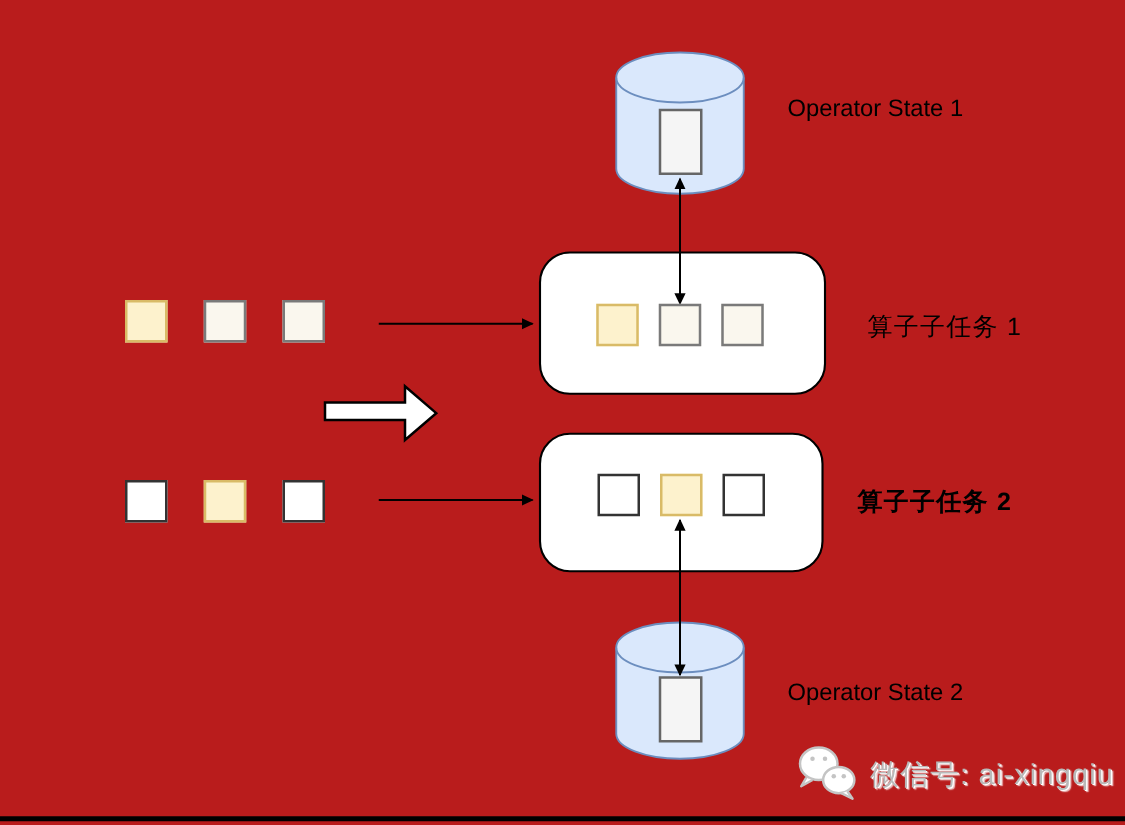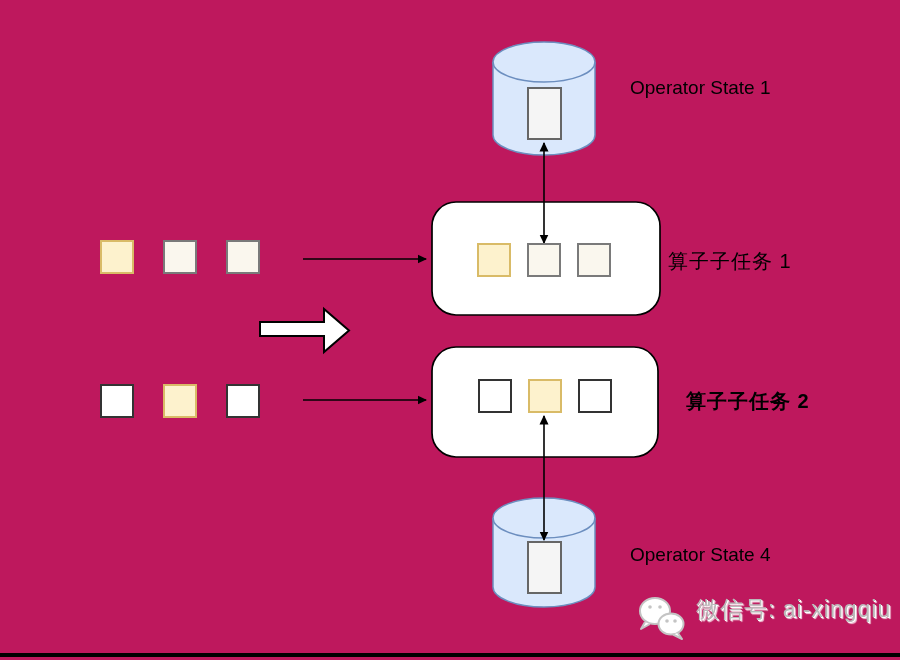--- a/index.html
+++ b/index.html
@@ -1,28 +1,28 @@
 <!DOCTYPE html>
 <html><head>
 <meta charset="utf-8">
 <style>
   html,body{margin:0;padding:0;background:#fff;}
-  #stage{position:relative;width:900px;height:660px;background:#be185d;overflow:hidden;
+  #stage{position:relative;width:900px;height:660px;background:#b91c1c;overflow:hidden;
          font-family:"Liberation Sans","DejaVu Sans",sans-serif;}
   #shapes{position:absolute;left:0;top:0;pointer-events:none;}
   .row{position:absolute;display:flex;}
   .row.wide{gap:29px;}
   .row.tight{gap:16px;}
   .sq{width:34px;height:34px;box-sizing:border-box;background:#fff;}
   .sq.yellow{background:#fdf2cd;border:2px solid #d9bb67;}
   .sq.cream{background:#faf7ee;border:2px solid #7a7a7a;}
   .sq.white{background:#ffffff;border:2px solid #333333;}
   .lbl{position:absolute;color:#000;font-size:19px;white-space:nowrap;}
   .lbl.cjk{font-size:20px;letter-spacing:1px;}
-  #watermark{position:absolute;left:634px;top:594px;display:flex;gap:8px;}
+  #watermark{position:absolute;left:634px;top:594px;display:flex;align-items:center;gap:8px;}
   #watermark .wm-text{color:#b9b9b9;font-size:23px;letter-spacing:1px;
         text-shadow:1px 1px 0 #ffffff, 2px 2px 1px rgba(255,255,255,0.8);white-space:nowrap;}
   #bottom-rule{position:absolute;left:0;top:653px;width:900px;height:4px;background:#000;}
 </style>
 </head>
 <body>
 
 <div id="stage">
 
   <svg id="shapes" width="900" height="660" viewBox="0 0 900 660">
@@ -71,23 +71,23 @@
       <div class="sq cream"></div>
       <div class="sq cream"></div>
     </div>
   <div class="row tight" style="left:478px;top:379px;">
       <div class="sq white"></div>
       <div class="sq yellow"></div>
       <div class="sq white"></div>
     </div>
 
   <div class="lbl" style="left:630px;top:77px;">Operator State 1</div>
-  <div class="lbl cjk" style="left:668px;top:248px;">算子子任务 1</div>
+  <div class="lbl cjk" style="left:694px;top:248px;">算子子任务 1</div>
   <div class="lbl cjk" style="left:686px;top:388px;font-weight:bold;">算子子任务 2</div>
-  <div class="lbl" style="left:630px;top:544px;">Operator State 4</div>
+  <div class="lbl" style="left:630px;top:544px;">Operator State 2</div>
 
   <div id="watermark">
     <svg width="54" height="50" viewBox="0 0 54 50">
       <ellipse cx="21" cy="17" rx="15" ry="13" fill="#ffffff" stroke="#c4c4c4" stroke-width="2"></ellipse>
       <path d="M11,28 L7,35 L16,30" fill="#ffffff" stroke="#c4c4c4" stroke-width="2" stroke-linejoin="round"></path>
       <circle cx="16" cy="13" r="1.8" fill="#c4c4c4"></circle>
       <circle cx="26" cy="13" r="1.8" fill="#c4c4c4"></circle>
       <ellipse cx="37" cy="30" rx="12.5" ry="10.5" fill="#ffffff" stroke="#c4c4c4" stroke-width="2"></ellipse>
       <path d="M44,39 L48,45 L39,40.5" fill="#ffffff" stroke="#c4c4c4" stroke-width="2" stroke-linejoin="round"></path>
       <circle cx="33" cy="27" r="1.8" fill="#c4c4c4"></circle>

